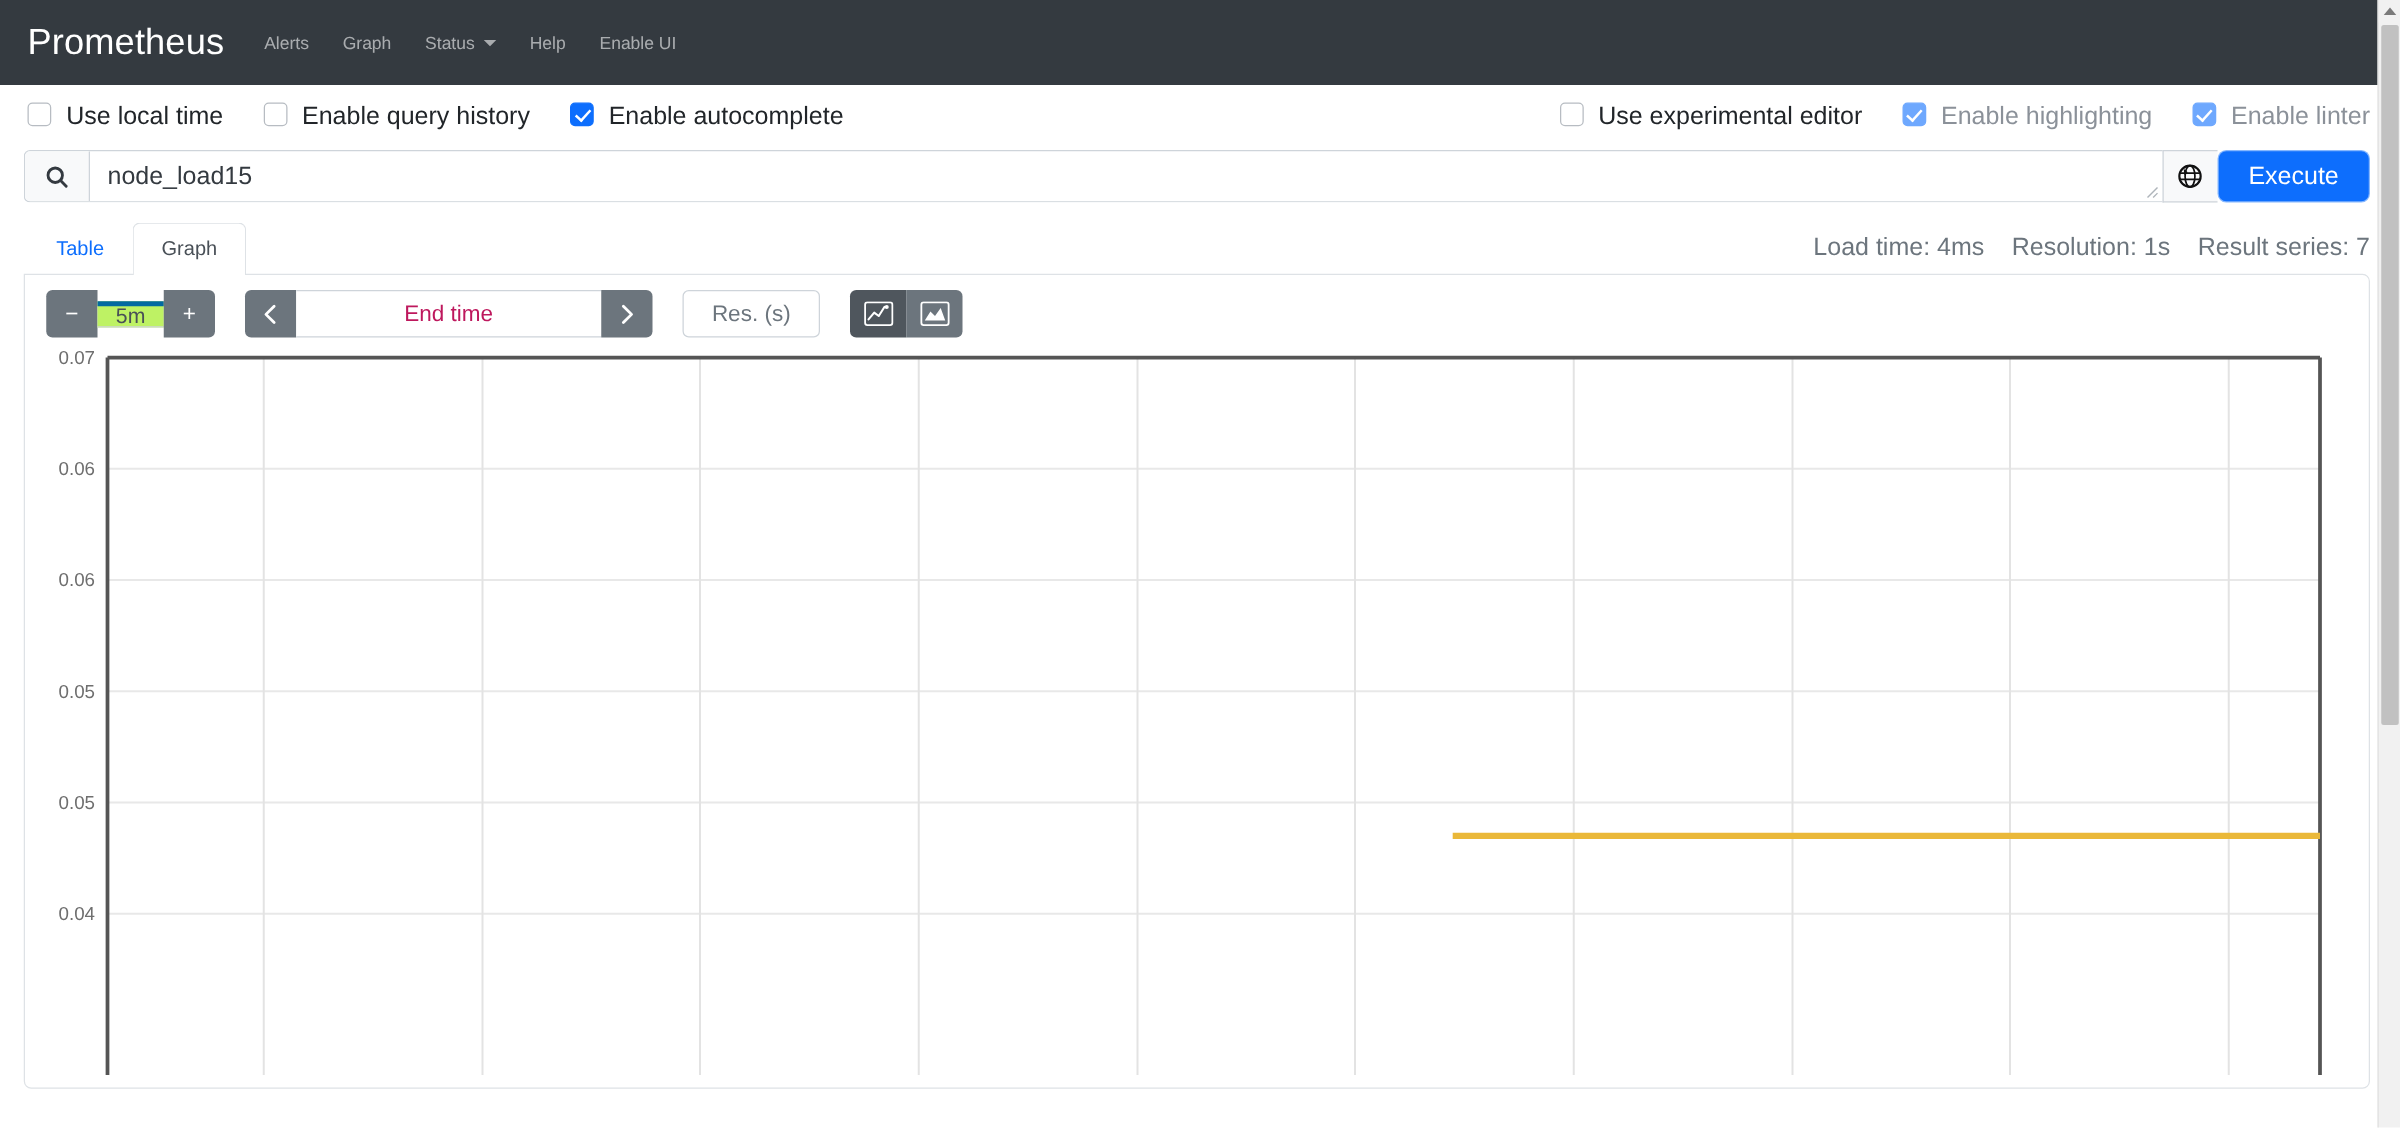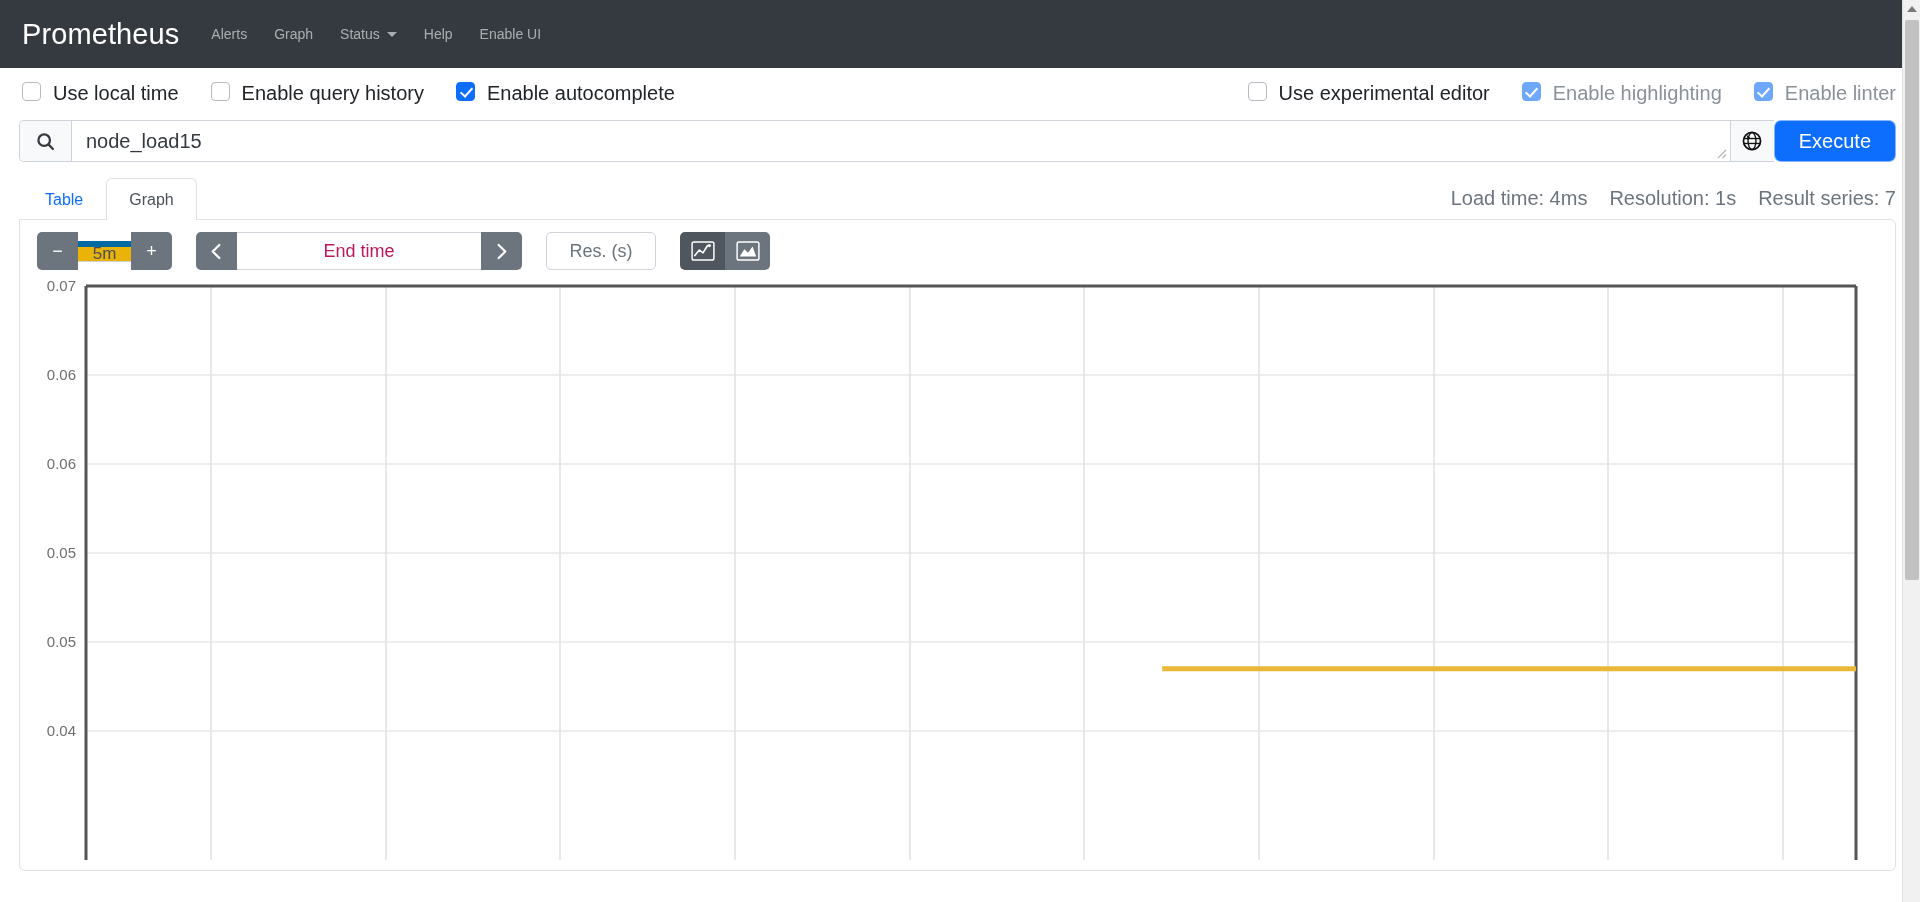--- a/index.html
+++ b/index.html
@@ -243,23 +243,23 @@
     justify-content: center;
     cursor: pointer;
     font-family: inherit;
     font-size: 18px;
     padding: 0;
   }
   .btn-dark.l { border-radius: 5px 0 0 5px; width: 41px; }
   .btn-dark.r { border-radius: 0 5px 5px 0; width: 41px; }
   .range-val {
     width: 53px; height: 21px;
-    border-top: 6px solid #0369a1;
+    border-top: 4px solid #0369a1;
     border-bottom: 1px solid #ced4da;
-    background: #eab308;
+    background: #bef264;
     display: flex; align-items: center; justify-content: center;
     font-size: 17px;
     color: #495057;
     cursor: text;
   }
   .endtime-field {
     width: 244px; height: 38px;
     border-top: 1px solid #ced4da;
     border-bottom: 1px solid #ced4da;
     background: #fff;

